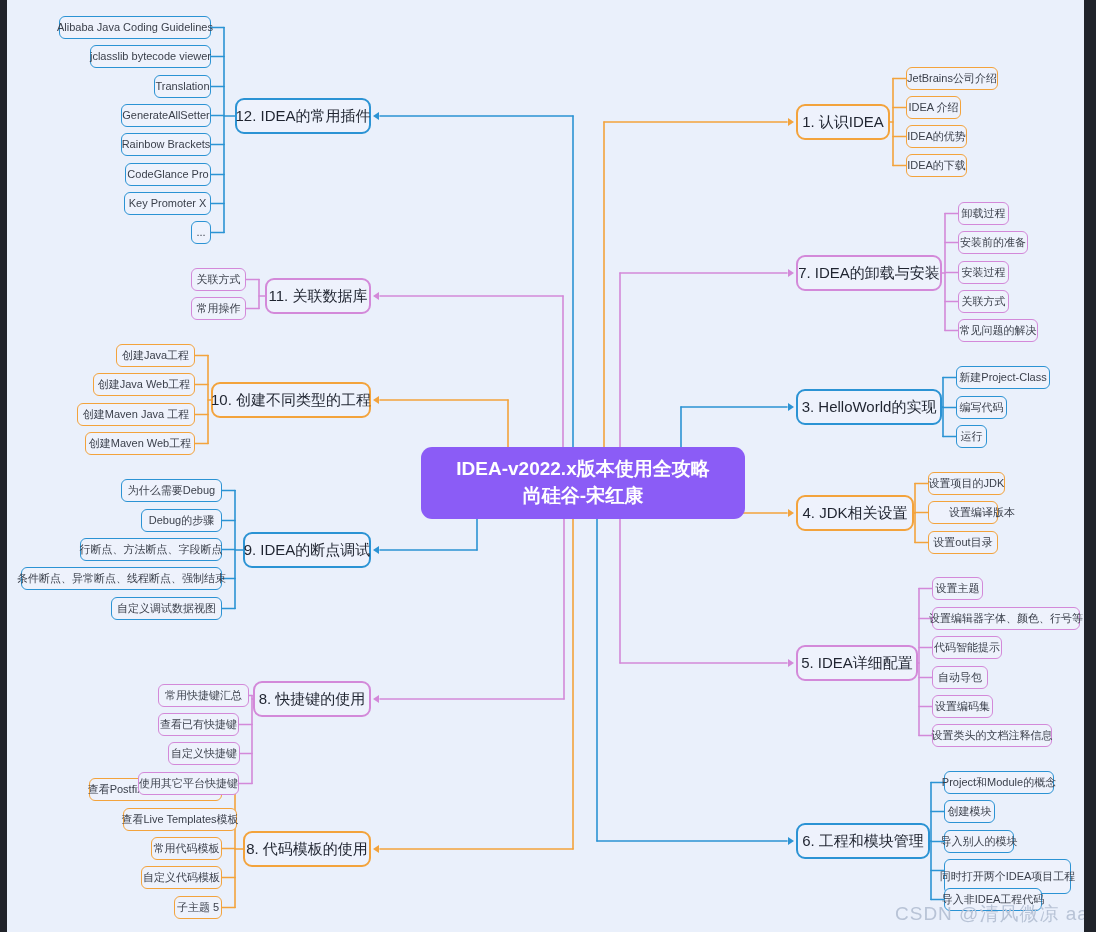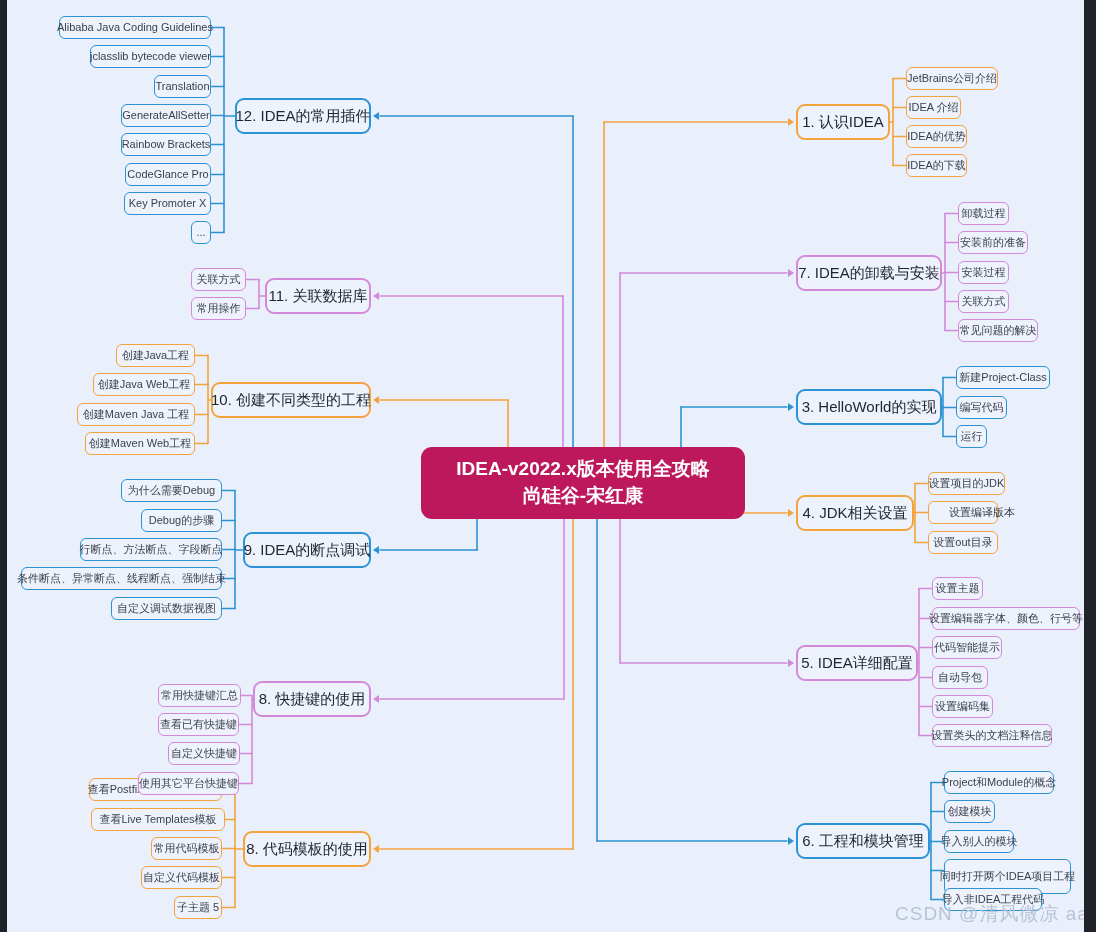--- a/index.html
+++ b/index.html
@@ -42,21 +42,21 @@
     font-weight:500;
   }
   .c-orange{border-color:#f3a33c;}
   .c-pink{border-color:#d389d9;}
   .c-blue{border-color:#2b93d4;}
 
   #root{
     position:absolute;
     left:414px;top:447px;
     width:324px;height:72px;
-    background:#be185d;
+    background:#8b5cf6;
     border-radius:11px;
     display:flex;align-items:center;justify-content:center;
     text-align:center;
     color:#ffffff;
     font-size:19px;font-weight:bold;
     line-height:1.42;
     z-index:6;
   }
   #watermark{
     position:absolute;
@@ -292,36 +292,36 @@
       </div>
       <div class="node leaf c-blue" style="left: 937px; top: 888px; width: 98px; height: 23px;">
         <span>导入非IDEA工程代码</span>
       </div>
       <div class="node branch c-orange" style="left: 236px; top: 831px; width: 128px; height: 36px;">
         <span>8. 代码模板的使用</span>
       </div>
       <div class="node leaf c-orange" style="left: 82px; top: 778px; width: 133px; height: 23px;">
         <span>查看Postfix Completion模板</span>
       </div>
-      <div class="node leaf c-orange" style="left: 84px; top: 808px; width: 134px; height: 23px;">
+      <div class="node leaf c-orange" style="left: 116px; top: 808px; width: 114px; height: 23px;">
         <span>查看Live Templates模板</span>
       </div>
       <div class="node leaf c-orange" style="left: 144px; top: 837px; width: 71px; height: 23px;">
         <span>常用代码模板</span>
       </div>
       <div class="node leaf c-orange" style="left: 134px; top: 866px; width: 81px; height: 23px;">
         <span>自定义代码模板</span>
       </div>
       <div class="node leaf c-orange" style="left: 167px; top: 896px; width: 48px; height: 23px;">
         <span>子主题 5</span>
       </div>
       <div class="node branch c-pink" style="left: 246px; top: 681px; width: 118px; height: 36px;">
         <span>8. 快捷键的使用</span>
       </div>
-      <div class="node leaf c-pink" style="left: 151px; top: 684px; width: 83px; height: 23px;">
+      <div class="node leaf c-pink" style="left: 151px; top: 684px; width: 91px; height: 23px;">
         <span>常用快捷键汇总</span>
       </div>
       <div class="node leaf c-pink" style="left: 151px; top: 713px; width: 81px; height: 23px;">
         <span>查看已有快捷键</span>
       </div>
       <div class="node leaf c-pink" style="left: 161px; top: 742px; width: 72px; height: 23px;">
         <span>自定义快捷键</span>
       </div>
       <div class="node leaf c-pink" style="left: 131px; top: 772px; width: 101px; height: 23px;">
         <span>使用其它平台快捷键</span>

